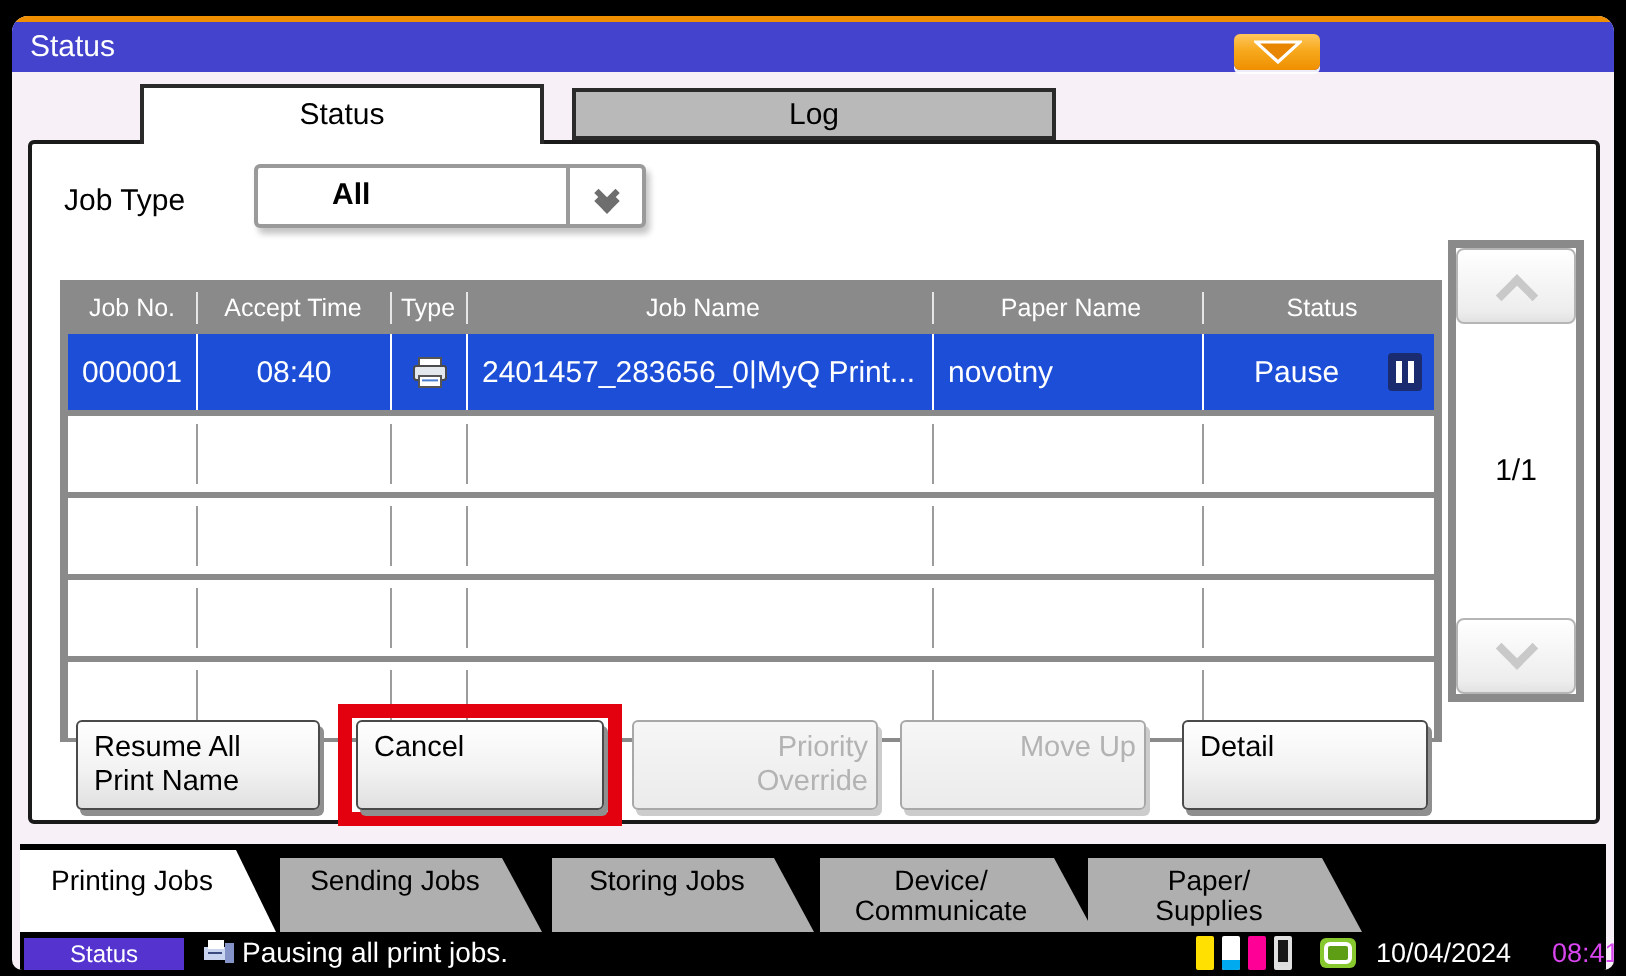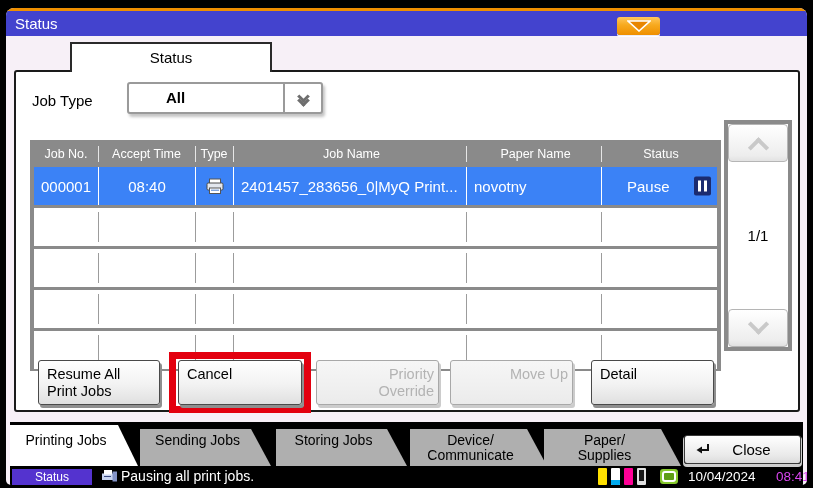--- a/index.html
+++ b/index.html
@@ -29,21 +29,21 @@
   .dchev{width:9px;height:9px;border-left:3px solid #6e6e6e;border-bottom:3px solid #6e6e6e;transform:rotate(-45deg);margin-top:-5px;}
   .dchev:first-child{margin-top:0;}
 
   
   .table-frame{position:absolute;left:14px;top:48px;width:691px;height:231px;background:#8A8A8A;padding:4px;margin-top:20px;}
   .thead{display:flex;height:20px;margin-bottom:0;}
   .th{color:#fff;font-size:12.5px;text-align:center;line-height:20px;position:relative;}
   .th:not(.c1)::after{content:"";position:absolute;left:0;top:2px;bottom:2px;width:1px;background:#e6e6e6;}
   .row{display:flex;height:38px;margin-top:3px;background:#fff;}
   .row .cell{position:relative;display:flex;align-items:center;overflow:hidden;}
-  .row-selected{background:#3b82f6;color:#fff;font-size:15px;}
+  .row-selected{background:#1d4ed8;color:#fff;font-size:15px;}
   .row-selected .cell:not(.c1){border-left:1px solid #fff;text-align:center;}
   .row-empty .cell:not(.c1)::after{content:"";position:absolute;left:0;top:4px;bottom:4px;width:1px;background:#9c9c9c;}
   .c1{width:64px;justify-content:center;}
   .c2{width:97px;justify-content:center;}
   .c3{width:38px;justify-content:center;}
   .c4{width:233px;padding-left:7px;}
   .c5{width:135px;padding-left:7px;}
   .c6{flex:1;padding-left:25px;}
   .th.c4,.th.c5,.th.c6{padding-left:4px;justify-content:center;display:flex;}
   .pause-badge{position:absolute;right:6px;top:50%;transform:translateY(-50%);width:17px;height:19px;background:#1B2B70;border-radius:2px;display:flex;align-items:center;justify-content:center;gap:3px;}
@@ -110,20 +110,21 @@
     <div class="title-bar">
       <span class="t">Status</span>
       <div class="collapse-btn">
         <svg width="24" height="12" viewBox="0 0 24 12">
           <polygon points="1,1 23,1 12,11" fill="#E88600" stroke="#ffffff" stroke-width="1.6"></polygon>
         </svg>
       </div>
     </div>
 
     <div class="ttab ttab-status">Status</div>
+    <div class="ttab ttab-log">Log</div>
 
     <div class="panel">
       <span class="jobtype-label">Job Type</span>
       <div class="dropdown">
         <span class="val">All</span>
         <span class="dd-right">
           <i class="dchev"></i>
             <i class="dchev"></i>
         </span>
       </div>
@@ -201,21 +202,21 @@
           </div>
           <div class="pag">1/1</div>
           <div class="scr-btn">
             <i class="chev-down"></i>
           </div>
         </div>
       </div>
 
       <div class="abtn" id="btn-resume">
         <span class="l" style="display:block">Resume All</span>
-        <span class="l" style="display:block">Print Jobs</span>
+        <span class="l" style="display:block">Print Name</span>
       </div>
       <div class="red-box"></div>
       <div class="abtn" id="btn-cancel">Cancel</div>
       <div class="abtn disabled" id="btn-priority">
         <span style="display:block">Priority</span>
         <span style="display:block">Override</span>
       </div>
       <div class="abtn disabled" id="btn-moveup">Move Up</div>
       <div class="abtn" id="btn-detail">Detail</div>
     </div>
@@ -235,27 +236,20 @@
       </div>
       <div class="btab" id="btab-3">
         <span class="l">Device/</span>
         <span class="l">Communicate</span>
       </div>
       <div class="btab" id="btab-4">
         <span class="l">Paper/</span>
         <span class="l">Supplies</span>
       </div>
 
-      <div class="close-btn">
-        <svg width="17" height="14" viewBox="0 0 17 14">
-          <path d="M14 1 v6 H6" stroke="#111" stroke-width="2" fill="none"></path>
-          <path d="M8 3.5 L2.5 7 L8 10.5 z" fill="#111"></path>
-        </svg>
-        <span class="lbl">Close</span>
-      </div>
 
       <div class="sbar">
         <span class="sbadge">Status</span>
         <span class="sb-printer">
           <svg width="17" height="14" viewBox="0 0 17 14">
             <rect x="1" y="4.5" width="12" height="6.5" fill="#c8d4f0"></rect>
             <rect x="3" y="1" width="8" height="4.5" fill="#ffffff"></rect>
             <rect x="11.5" y="2.5" width="4.5" height="10" fill="#8494c8"></rect>
             <line x1="3" y1="7.5" x2="10" y2="7.5" stroke="#3a4a80" stroke-width="1"></line>
           </svg>

